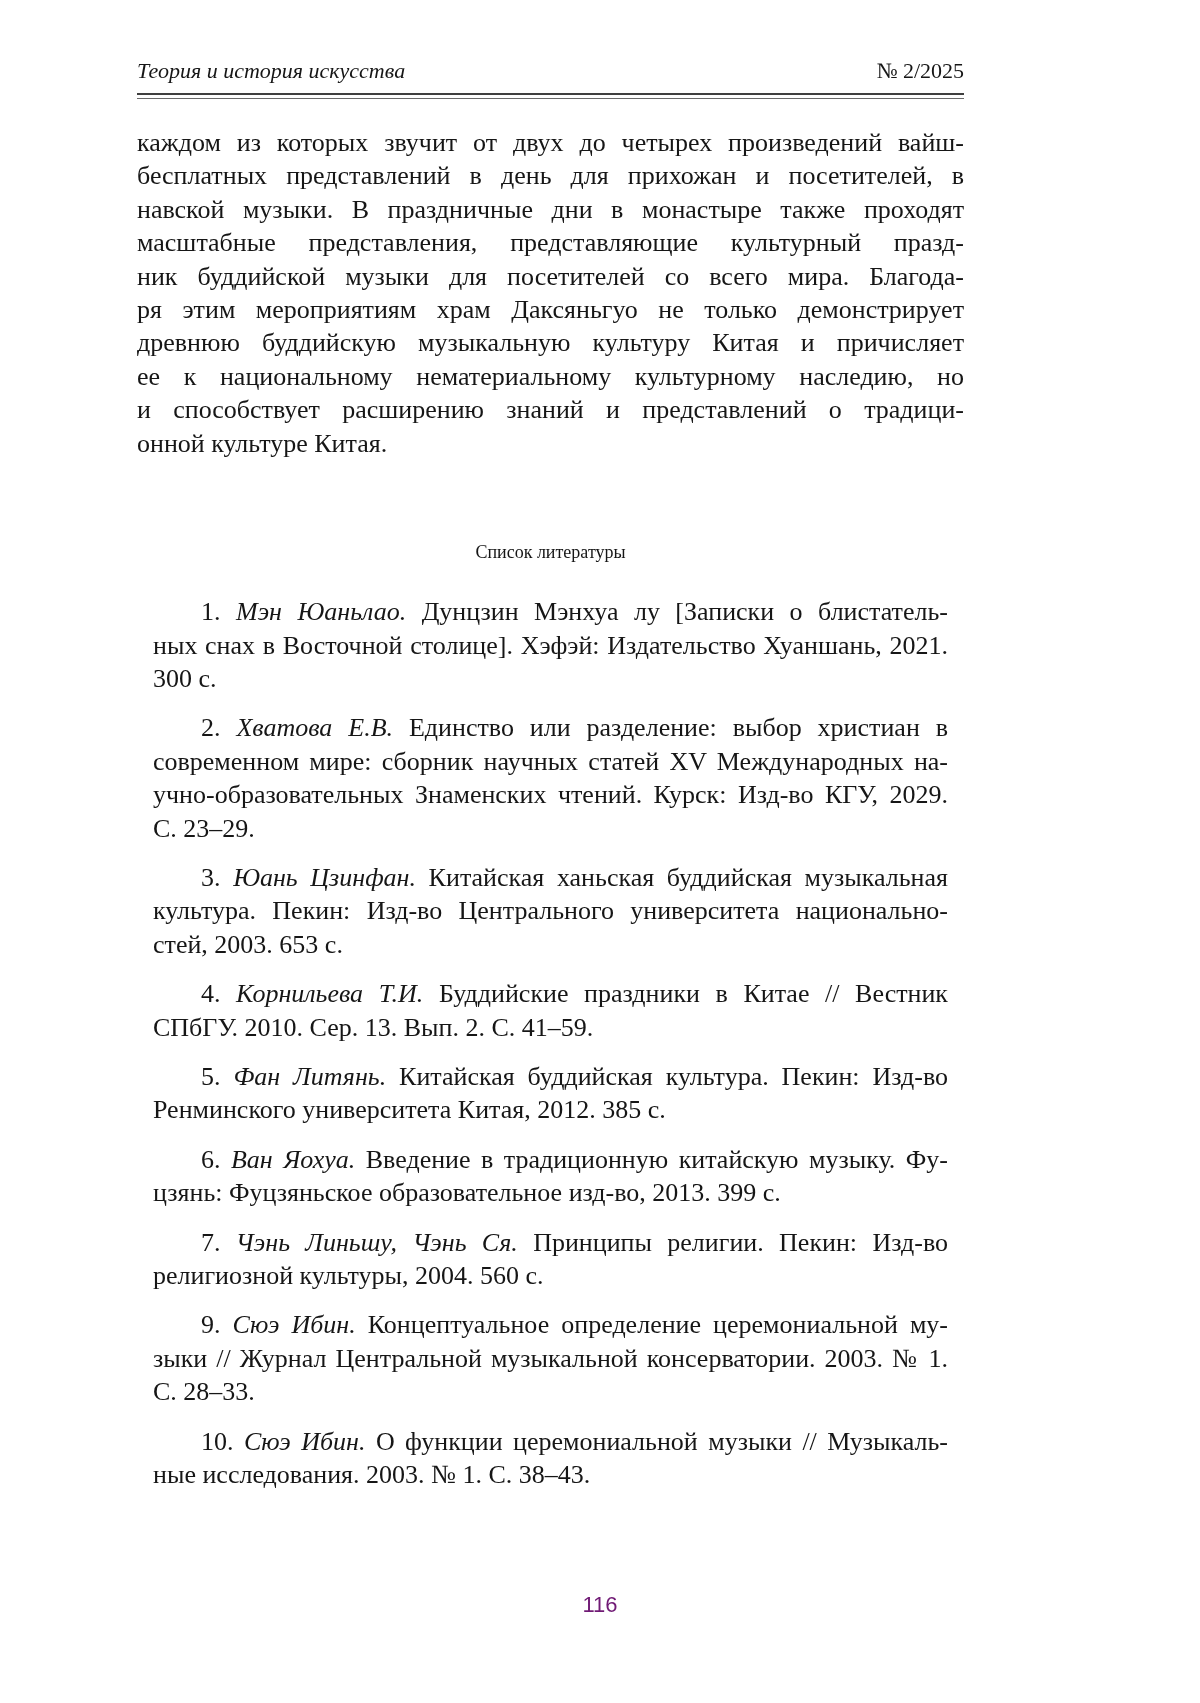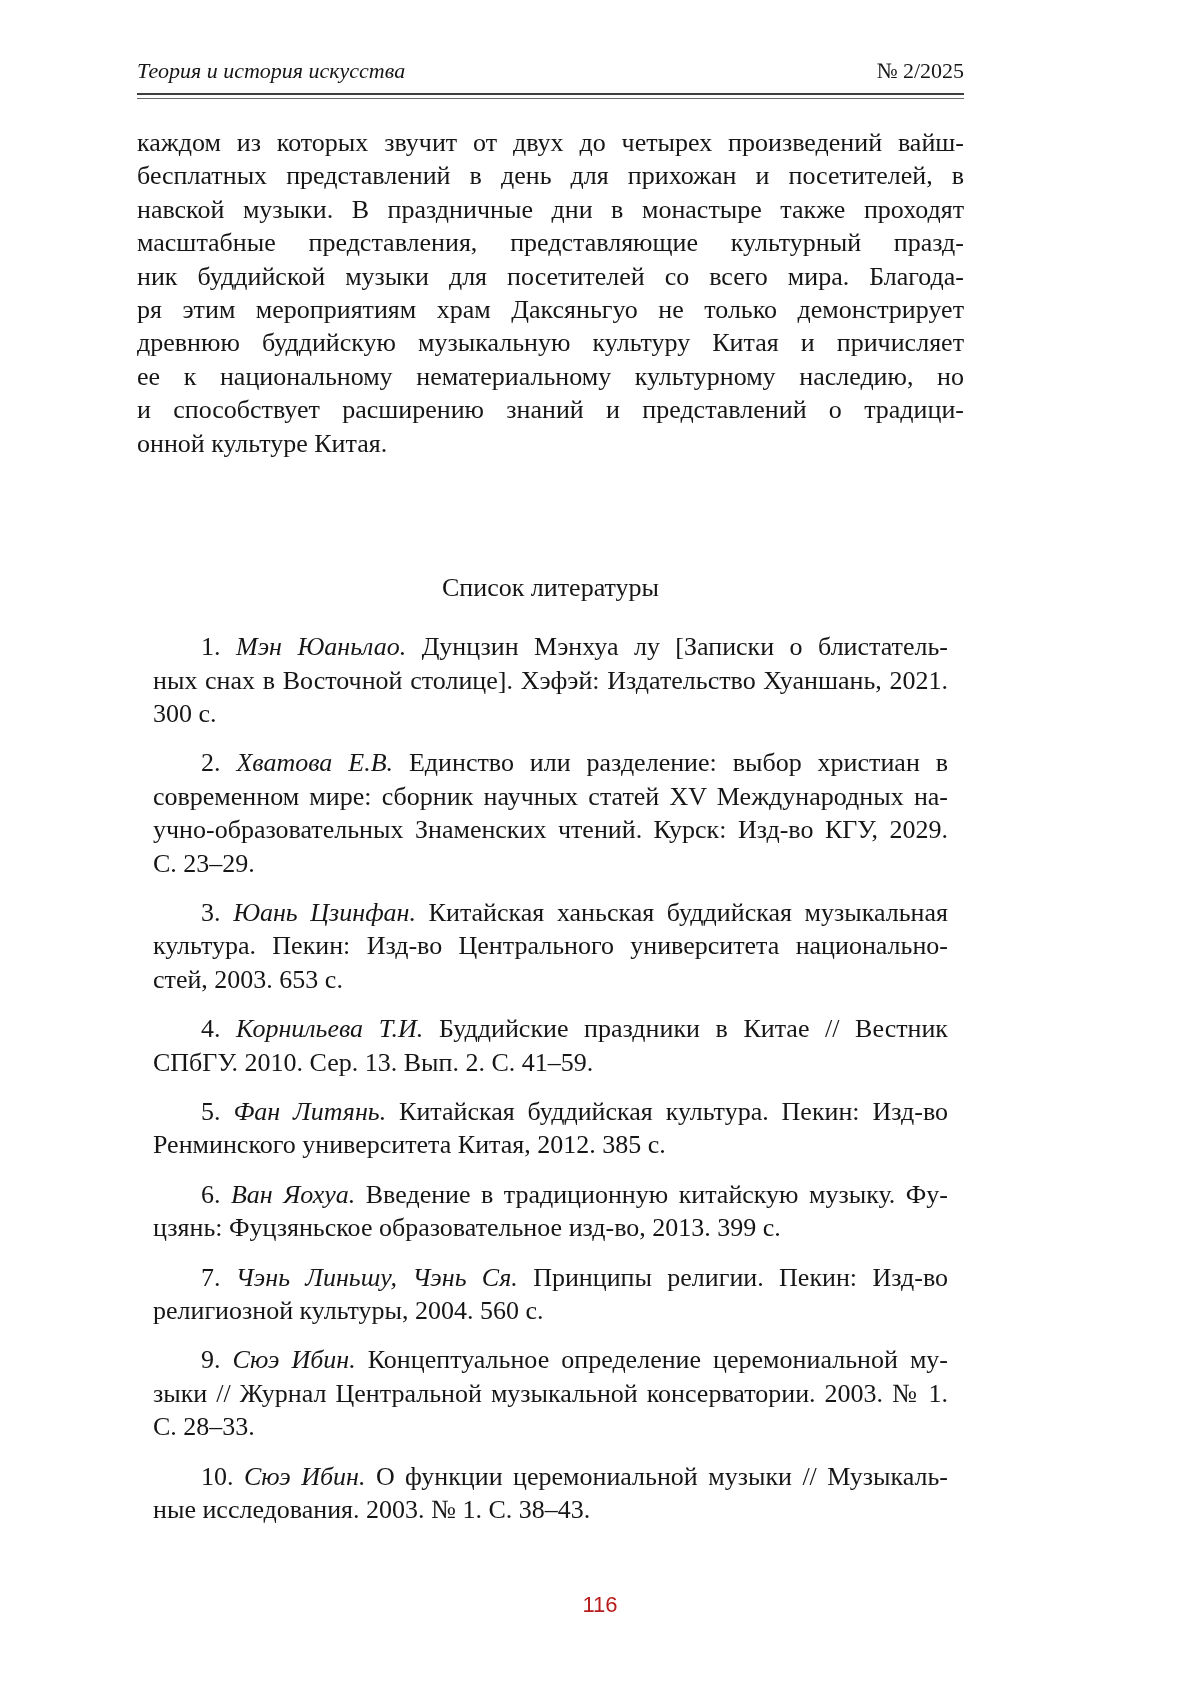--- a/index.html
+++ b/index.html
@@ -45,35 +45,35 @@
   .jline {
     text-align: justify;
     text-align-last: justify;
     white-space: normal;
     height: 33.4px;
     overflow: visible;
   }
   .jline.last { text-align-last: left; }
   .jline.indent { text-indent: 48px; }
   .bib-heading {
-    margin-top: 111px;
+    margin-top: 76px;
     text-align: center;
-    font-size: 26px;
+    font-size: 18px;
     line-height: 33.4px;
   }
   .ref-list { margin-top: 26px; }
   .ref { margin: 16px; }
   
   .page-number {
     position: absolute;
     top: 1592px; left: 0; right: 0;
     text-align: center;
     font-family: "Liberation Sans", "DejaVu Sans", sans-serif;
     font-size: 22px;
-    color: #b91c1c;
+    color: #701a75;
   }
 </style>
 </head>
 <body>
 
 <div class="content">
 
   <div class="running-head">
     <span class="journal-title">Теория и история искусства</span>
     <span class="issue-number">№ 2/2025</span>

